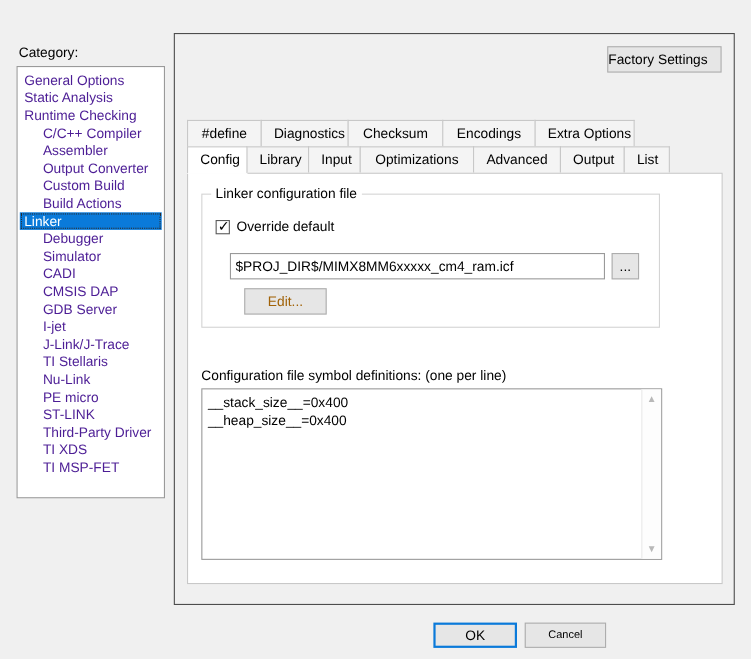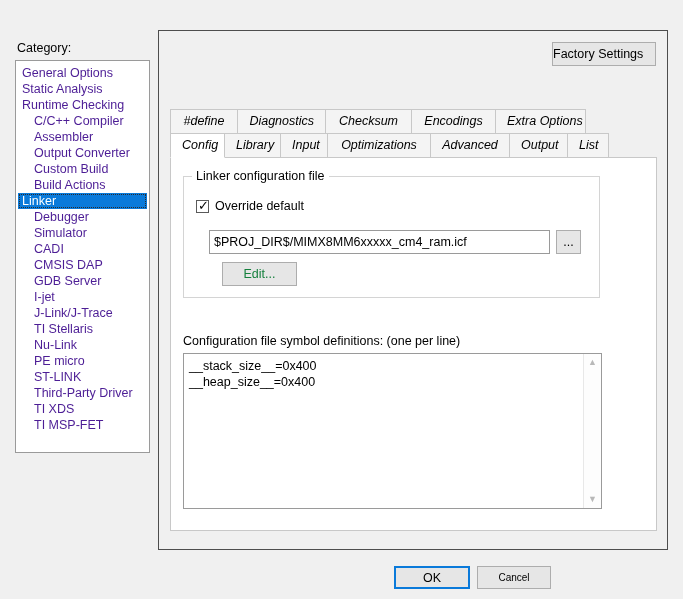--- a/index.html
+++ b/index.html
@@ -41,21 +41,21 @@
     overflow: hidden;
   }
   .cat-item {
     height: 16px;
     line-height: 16px;
     font-size: 12.5px;
     padding-left: 6px;
     white-space: nowrap;
     color: #4c1d95;
   }
-  .cat-item.indent { padding-left: 18px; }
+  .cat-item.indent { padding-left: 23px; }
   .cat-item.selected {
     background: #0a7ada;
     color: #ffffff;
     outline: 1px dotted #2b2b2b;
     outline-offset: -2px;
     margin: 0 2px;
     padding-left: 4px;
   }
 
   
@@ -105,21 +105,20 @@
     border: 1px solid #c8c8c8;
     border-bottom: none;
     margin-right: -1px;
     box-sizing: border-box;
     text-align: center;
     font-size: 12.5px;
     color: #000;
     white-space: nowrap;
     padding: 0 11px;
     cursor: default;
-    font-style: italic;
   }
   .tab-row.row1 .tab { background: #f4f4f4; }
   .tab.active {
     background: #ffffff;
     border: 1px solid #c8c8c8;
     border-bottom: 1px solid #ffffff;
     position: relative;
     z-index: 5;
     height: 25px;
     padding-left: 11px;
@@ -224,21 +223,21 @@
   .edit-btn {
     position: absolute;
     left: 38px;
     top: 85px;
     width: 75px;
     height: 24px;
     background: #e6e6e6;
     border: 1px solid #adadad;
     font-family: "Liberation Sans", sans-serif;
     font-size: 12.5px;
-    color: #15803d;
+    color: #a16207;
     cursor: default;
     padding: 0;
     text-align: center;
     line-height: 22px;
   }
 
   
   .sym-label {
     position: absolute;
     left: 12px;
@@ -355,21 +354,21 @@
       <div class="cat-item indent">TI MSP-FET</div>
     </div>
 
   <div class="right-panel">
 
     <button class="factory-btn">Factory Settings</button>
 
     <div class="tabstrip">
       <div class="tab-row row1" id="tab-row-1">
           <div class="tab" style="width: 68px;">#define</div>
-          <div class="tab" style="width: 89px; text-align: right;">Diagnostics</div>
+          <div class="tab" style="width: 80px; text-align: right;">Diagnostics</div>
           <div class="tab" style="width: 87px;">Checksum</div>
           <div class="tab" style="width: 85px;">Encodings</div>
           <div class="tab" style="width: 91px;">Extra Options</div>
         </div>
       <div class="tab-row row2" id="tab-row-2">
           <div class="tab active" style="width: 55px;">Config</div>
           <div class="tab" style="width: 57px;">Library</div>
           <div class="tab" style="width: 48px;">Input</div>
           <div class="tab" style="width: 104px;">Optimizations</div>
           <div class="tab" style="width: 80px;">Advanced</div>

